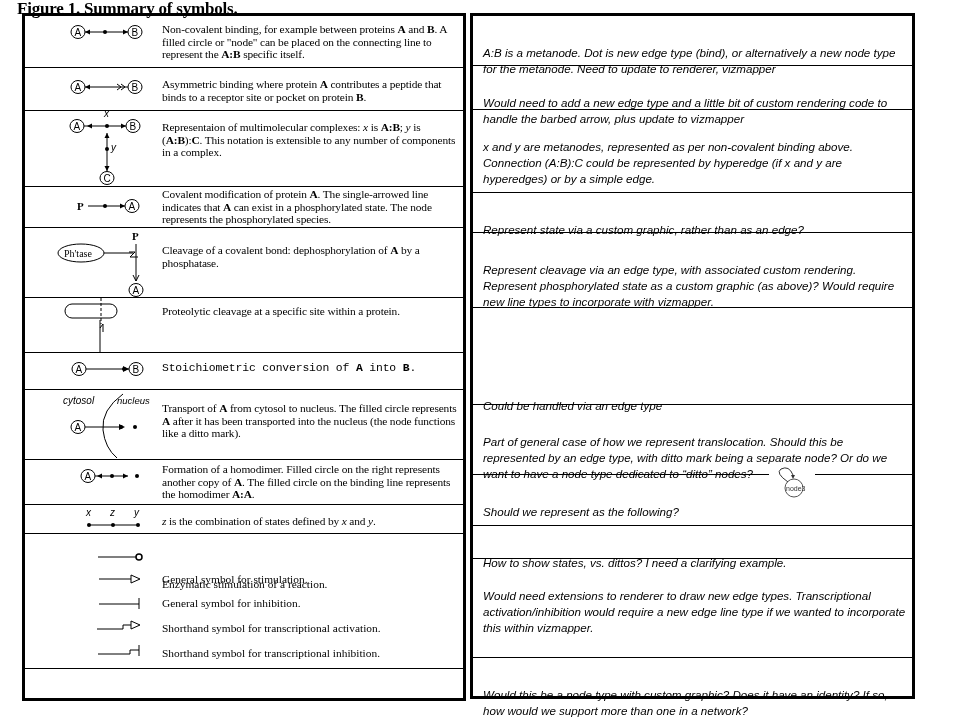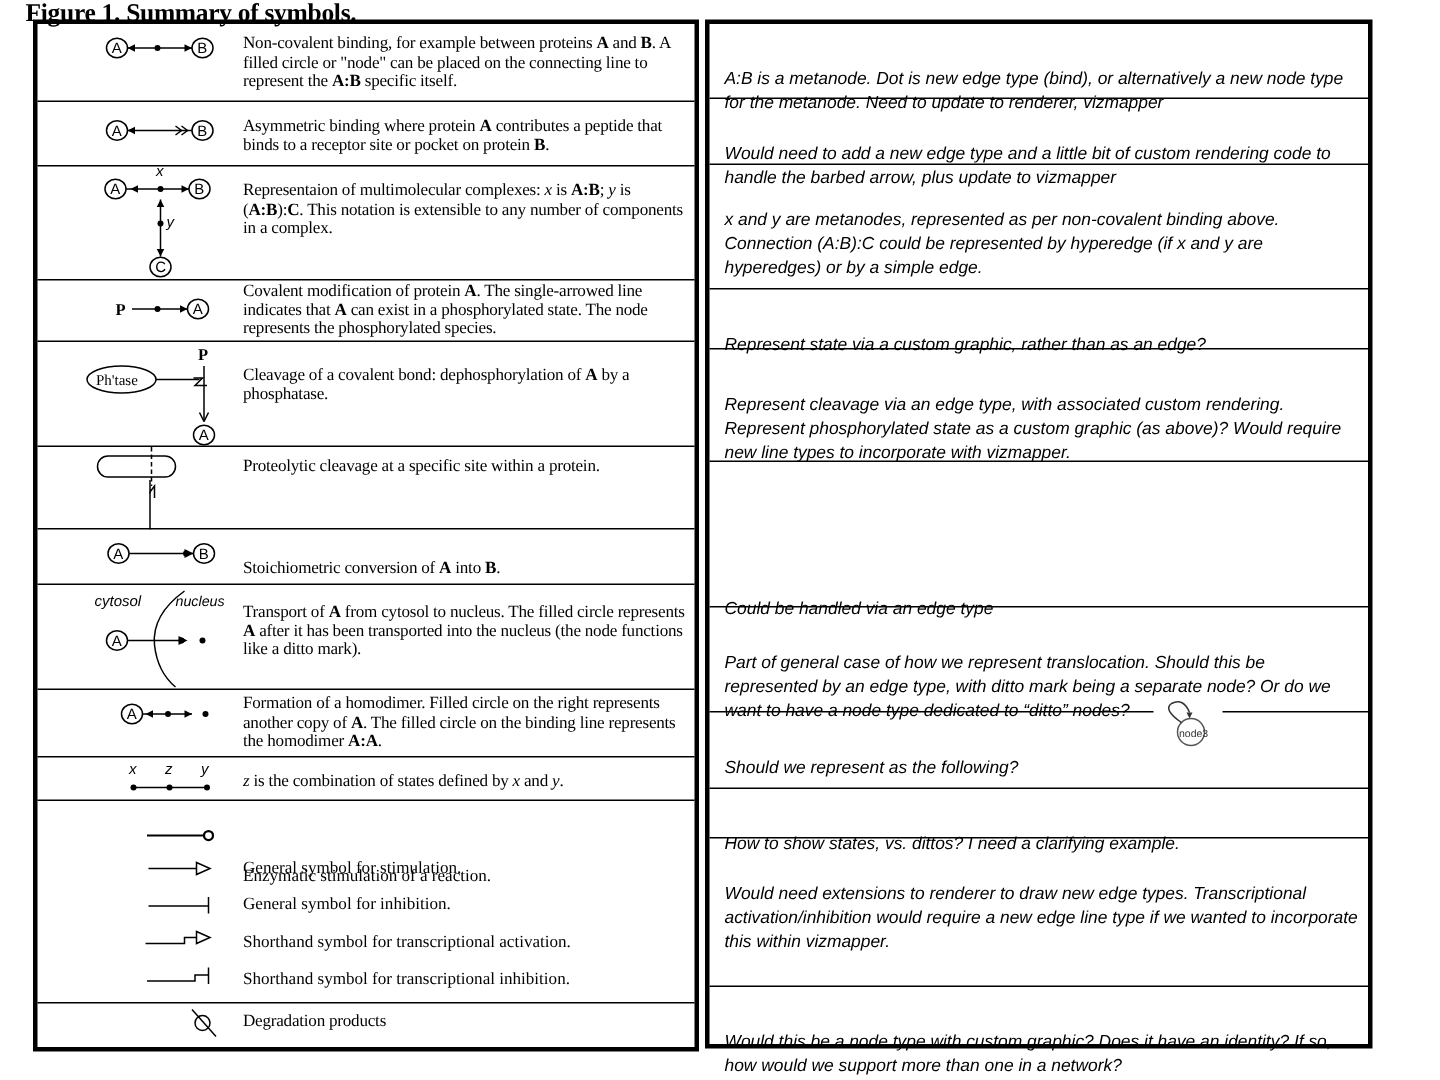--- a/index.html
+++ b/index.html
@@ -149,21 +149,21 @@
           <ellipse cx="54" cy="16" rx="7" ry="6.5" fill="none" stroke="#000"></ellipse>
             <text x="50.5" y="19.5">A</text>
           <ellipse cx="111" cy="16" rx="7" ry="6.5" fill="none" stroke="#000"></ellipse>
             <text x="107.5" y="19.5">B</text>
           <line x1="61" y1="16" x2="104" y2="16" stroke="#000"></line>
           <path d="M104 16 l-6 -3 v6z" fill="#000"></path>
           <circle cx="99" cy="16" r="2" fill="#000"></circle>
         </g>
       </svg>
     </div>
-    <div class="desc" style="top:20px;">
+    <div class="desc" style="top:9px;font-family:Liberation Mono, monospace;">
       <span>Stoichiometric conversion of </span><b>A</b><span> into </span><b>B</b><span>.</span>
     </div>
   </div>
 
   <div class="row" style="top:374px;height:70px;">
     <div class="sym">
       <svg width="136" height="70">
         <g font-family="Liberation Sans, sans-serif" font-size="10">
           <text x="38" y="14" font-style="italic">cytosol</text>
           <text x="92" y="14" font-style="italic" font-size="9.5">nucleus</text>
@@ -239,31 +239,20 @@
         <line x1="114" y1="111" x2="114" y2="122" stroke="#000"></line>
       </svg>
     </div>
     <div class="sub" style="top:16px;margin-top:28px;">Enzymatic stimulation of a reaction.</div>
     <div class="sub" style="top:39px;">General symbol for stimulation.</div>
     <div class="sub" style="top:63px;">General symbol for inhibition.</div>
     <div class="sub" style="top:88px;">Shorthand symbol for transcriptional activation.</div>
     <div class="sub" style="top:113px;">Shorthand symbol for transcriptional inhibition.</div>
   </div>
 
-  <div class="row last" style="top:653px;height:32px;">
-    <div class="sym">
-      <svg width="136" height="32">
-        <ellipse cx="110" cy="13" rx="5" ry="5" fill="none" stroke="#000"></ellipse>
-        <line x1="103" y1="4" x2="119" y2="22" stroke="#000"></line>
-      </svg>
-    </div>
-    <div class="desc" style="top:6px;">
-      <span>Degradation products</span>
-    </div>
-  </div>
 </div>
 
 <div class="tbl" id="right">
   <div class="row" style="top:0;height:50px;">
       <div class="note">A:B is a metanode.  Dot is new edge type (bind), or alternatively a new node type for the metanode.  Need to update to renderer, vizmapper</div>
     </div>
   <div class="row" style="top:50px;height:44px;">
       <div class="note">Would need to add a new edge type and a little bit of custom rendering code to handle the barbed arrow, plus update to vizmapper</div>
     </div>
   <div class="row" style="top:177px;height:40px;">

